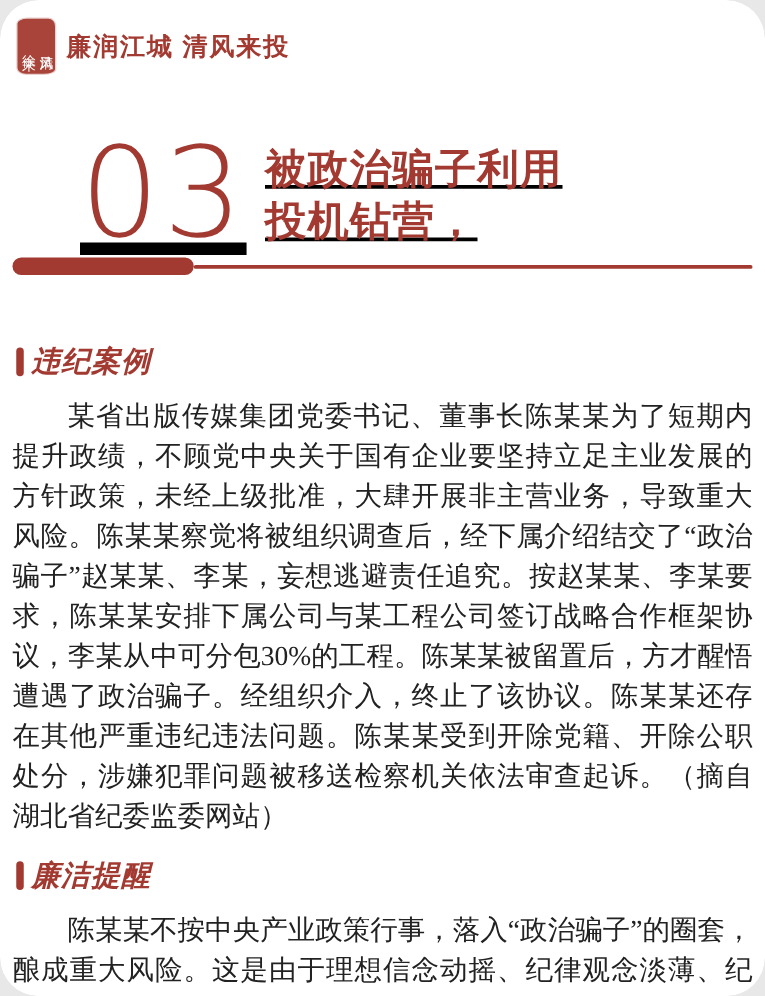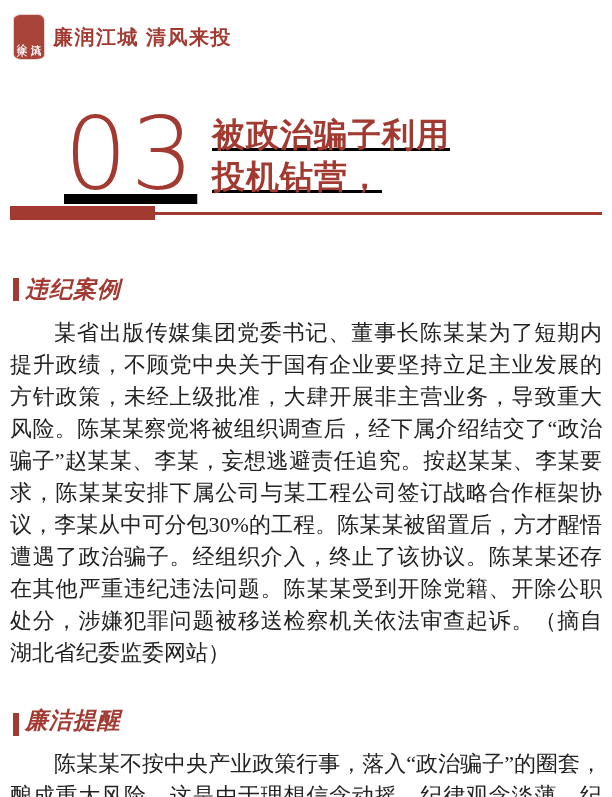--- a/index.html
+++ b/index.html
@@ -1,20 +1,20 @@
 <!DOCTYPE html>
 <html style="--accent-red: #a23a31; --body-text: #222222; --background: #ffffff;"><head>
 <meta charset="utf-8">
 <style>
   :root {
     --accent-red: #a23a31;
     --body-text: #222222;
     --background: #ffffff;
   }
-  * { margin: 0; padding: 0; box-sizing: border-box; }
+  * { margin: 0; padding: 0; box-sizing: border-box; border-radius: 31px; }
   html, body { background: #e8e8e8; }
   .page {
     width: 612px;
     height: 797px;
     background: var(--background, #ffffff);
     overflow: hidden;
     position: relative;
     font-family: "Liberation Sans", sans-serif;
   }
 
@@ -92,21 +92,21 @@
   }
 
   
   .section-heading {
     display: flex;
     align-items: center;
     margin: 0 14px 12px 13px;
     font-style: italic;
   }
   .section-case .section-heading { margin-top: 54px; }
-  .section-reminder .section-heading { margin-top: 36px; align-items: flex-end; }
+  .section-reminder .section-heading { margin-top: 16px; }
   .heading-bar {
     width: 6px;
     height: 23px;
     background: var(--accent-red, #a23a31);
     margin-right: 6px;
     flex: 0 0 auto;
   }
   .heading-text {
     color: var(--accent-red, #a23a31);
     font-size: 23px;

